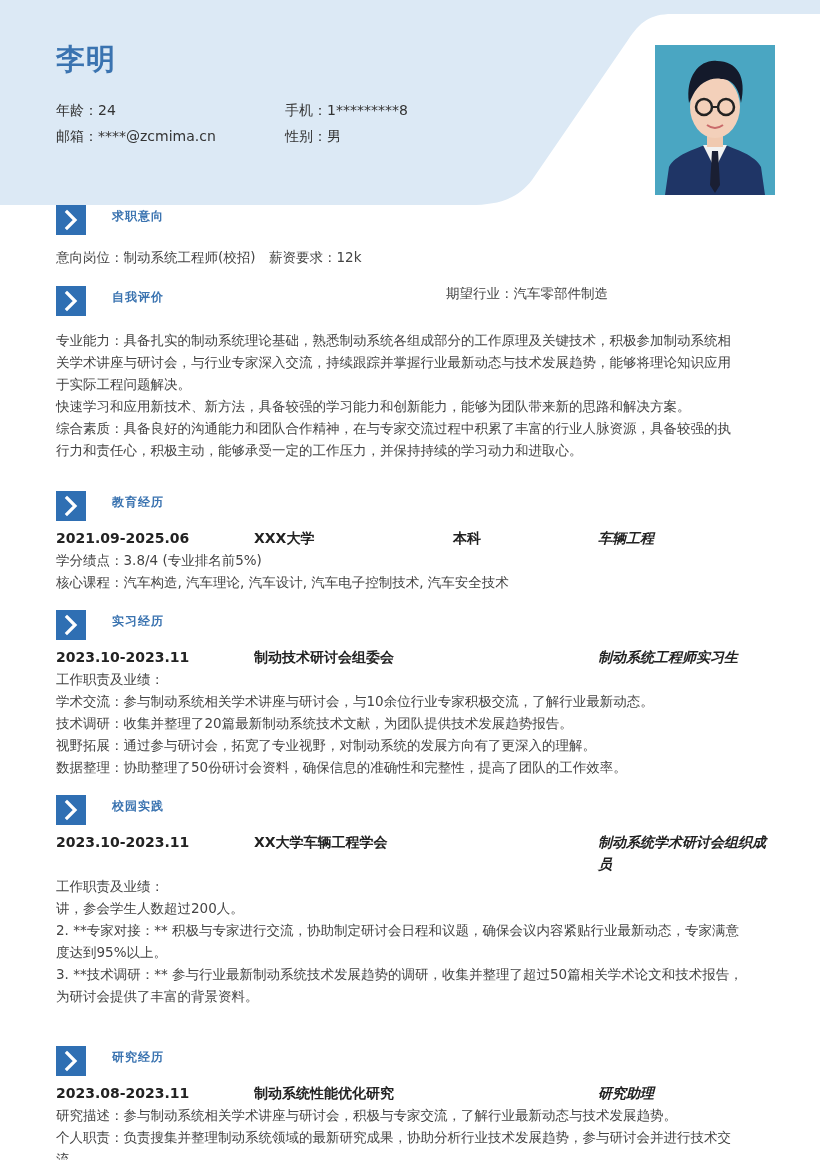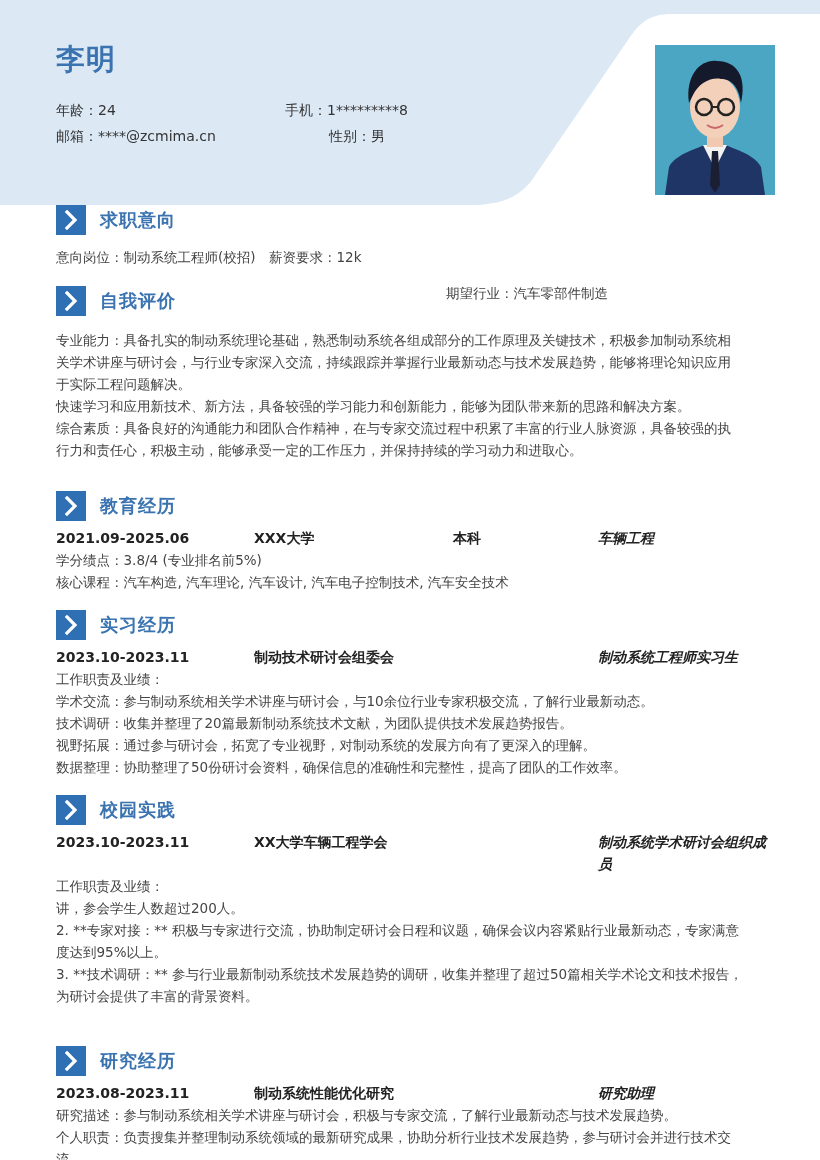--- a/index.html
+++ b/index.html
@@ -8,21 +8,21 @@
 
     .header-bg { position: absolute; left: 0; top: 0; width: 820px; height: 210px; z-index: 0; }
     .header { position: absolute; left: 0; top: 0; width: 668px; height: 205px; z-index: 1; }
     .name { position: absolute; left: 56px; top: 40px; font-size: 29px; font-weight: bold; color: #3a73b0; letter-spacing: 1px; }
     .info { position: absolute; font-size: 14px; color: #333; }
     .photo { position: absolute; left: 655px; top: 45px; width: 120px; height: 150px; background: #4aa6c2; overflow: hidden; }
 
     .section { position: absolute; left: 56px; width: 710px; }
     .sec-head { position: relative; height: 30px; }
     .sec-icon { position: absolute; left: 0; top: 0; width: 30px; height: 30px; background: #2f6fb3; }
-    .sec-title { position: absolute; left: 44px; top: 3px; font-size: 18px; font-weight: bold; color: #3a73b0; letter-spacing: 1px; }
+    .sec-title { position: absolute; left: 56px; top: 3px; font-size: 12px; font-weight: bold; color: #3a73b0; letter-spacing: 1px; }
     .line { font-size: 13.5px; line-height: 22px; color: #444; }
     .row { position: relative; height: 22px; font-size: 14px; font-weight: bold; color: #222; }
     .row span { position: absolute; top: 0; line-height: 22px; }
     .c1 { left: 0; } .c2 { left: 198px; } .c3 { left: 397px; } .c4 { left: 542px; width: 180px; font-style: italic; }
   </style>
 </head>
 <body>
 
 <svg class="header-bg" width="820" height="210" viewBox="0 0 820 210">
   <path d="M0,0 L820,0 L820,14 L672,14 C650,14 640,22 628,40 L532,180 C518,198 500,205 470,205 L0,205 Z" fill="#dce9f5"></path>
@@ -33,21 +33,21 @@
 
   <div class="info" style="left:56px; top:102px;">
     <span>年龄：</span><span>24</span>
   </div>
   <div class="info" style="left:285px; top:102px;">
     <span>手机：</span><span>1*********8</span>
   </div>
   <div class="info" style="left:56px; top:128px;">
     <span>邮箱：</span><span>****@zcmima.cn</span>
   </div>
-  <div class="info" style="left:285px; top:128px;margin-left:44px;">
+  <div class="info" style="left:285px; top:128px;">
     <span>性别：</span><span>男</span>
   </div>
 
   <div class="photo">
     <svg width="120" height="150" viewBox="0 0 120 150">
       <rect width="120" height="150" fill="#4aa6c2"></rect>
       <path d="M10,150 L14,122 C20,110 40,104 50,100 L70,100 C80,104 100,110 106,122 L110,150 Z" fill="#1f3566"></path>
       <path d="M48,100 L60,124 L72,100 Z" fill="#f2f2f2"></path>
       <path d="M57,106 L63,106 L65,140 L60,148 L55,140 Z" fill="#1a1f33"></path>
       <rect x="52" y="84" width="16" height="18" fill="#f0c9b0"></rect>

